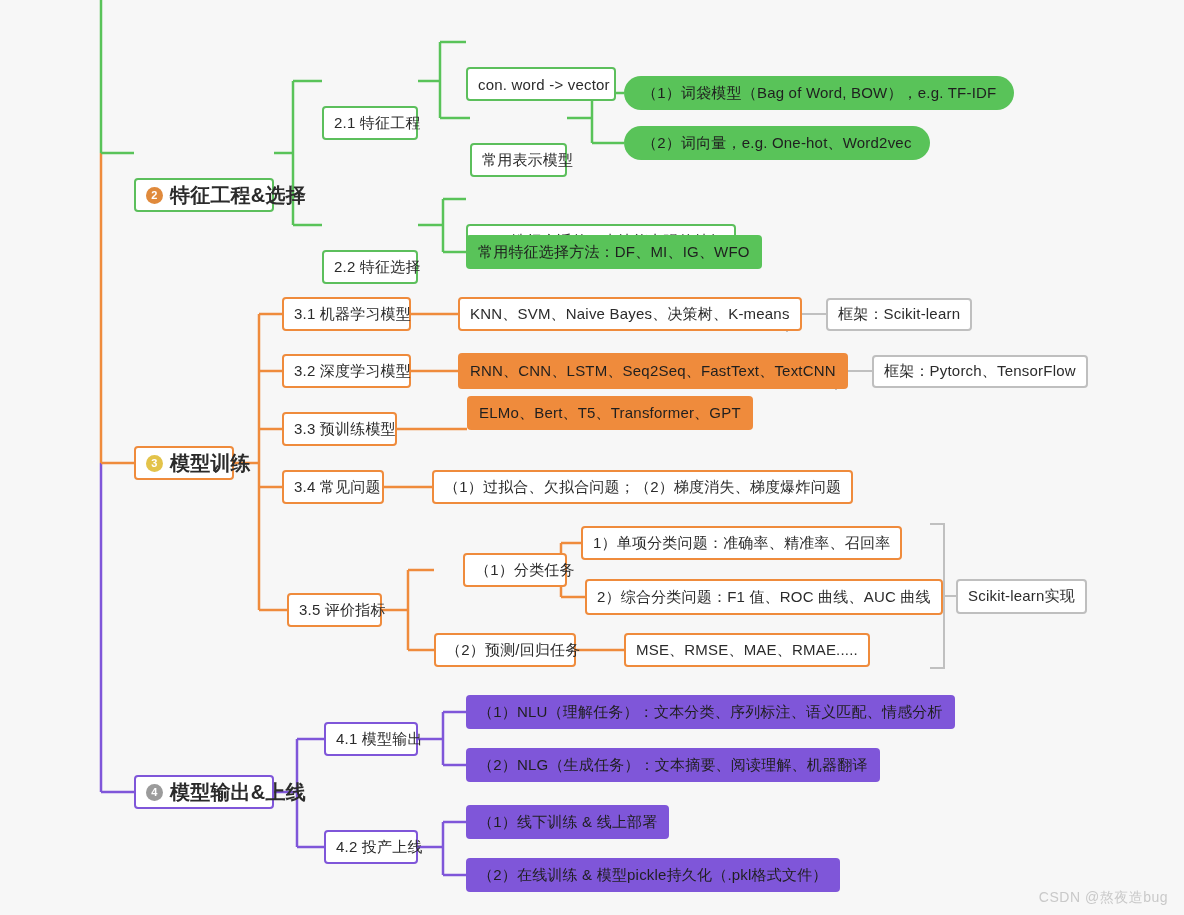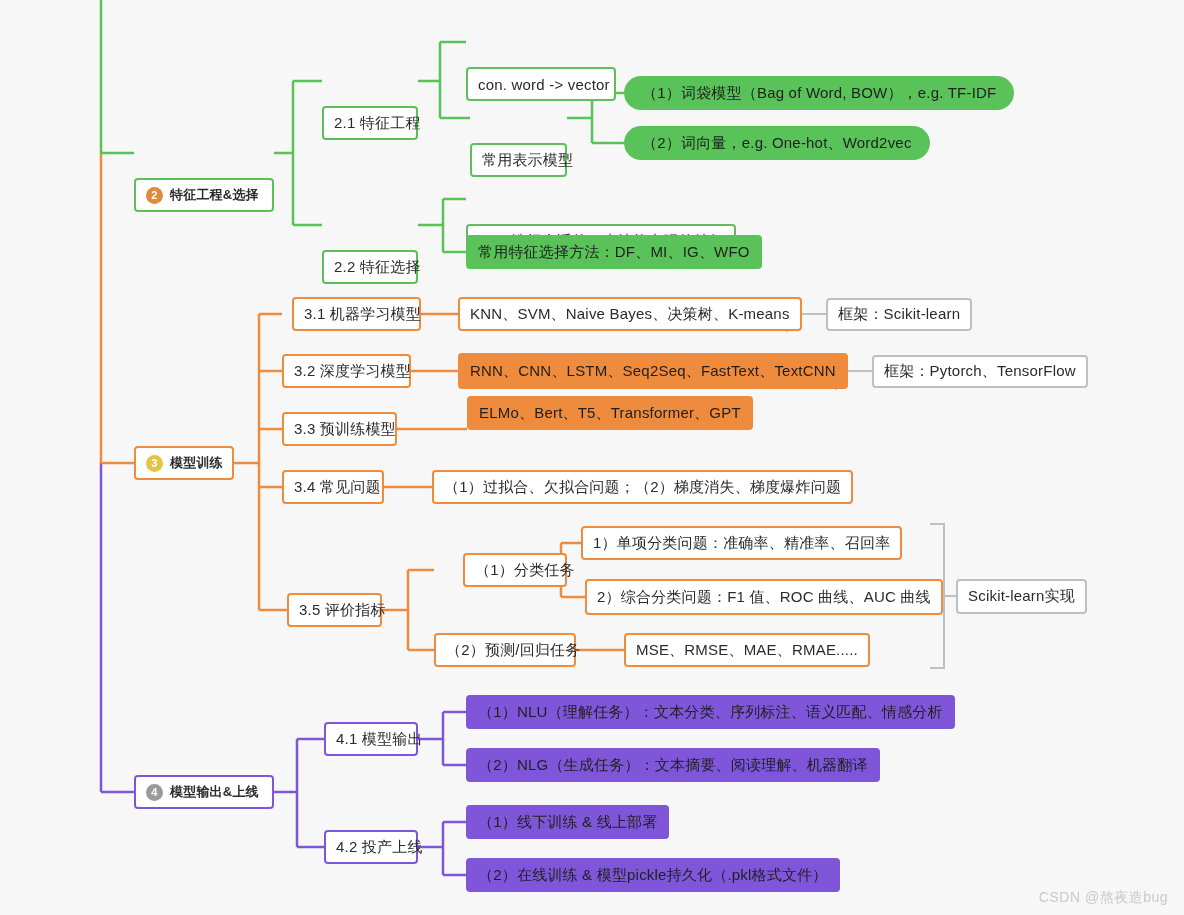--- a/index.html
+++ b/index.html
@@ -66,21 +66,21 @@
     border-radius: 50%;
     color: #ffffff;
     font-size: 11px;
     font-weight: bold;
     margin-right: 7px;
     flex: 0 0 auto;
   }
   .badge.b-orange { background: #e08a3c; }
   .badge.b-amber  { background: #e3c34a; }
   .badge.b-gray   { background: #9b9b9b; }
-  .root-label { font-weight: bold; font-size: 13px; }
+  .root-label { font-weight: bold; font-size: 20px; }
 
   .watermark {
     position: absolute;
     right: 16px;
     bottom: 8px;
     color: #c9c9c9;
     font-size: 14px;
     letter-spacing: 0.5px;
   }
 </style>
@@ -207,21 +207,21 @@
 
   <div class="node fill green" style="left:466px; top:235px; height:34px;">
     <span>常用特征选择方法：DF、MI、IG、WFO</span>
   </div>
 
   <div class="node out orange" style="left:134px; top:446px; width:100px; height:34px;">
     <span class="badge b-amber">3</span>
     <span class="root-label">模型训练</span>
   </div>
 
-  <div class="node out orange" style="left:292px; top:297px; width:129px; height:34px;">
+  <div class="node out orange" style="left:282px; top:297px; width:129px; height:34px;">
     <span>3.1 机器学习模型</span>
   </div>
   <div class="node out orange" style="left:458px; top:297px; height:34px;text-align:right;">
     <span>KNN、SVM、Naive Bayes、决策树、K-means</span>
   </div>
   <div class="node out gray" style="left:826px; top:298px; height:33px;">
     <span>框架：Scikit-learn</span>
   </div>
 
   <div class="node out orange" style="left:282px; top:354px; width:129px; height:34px;">

